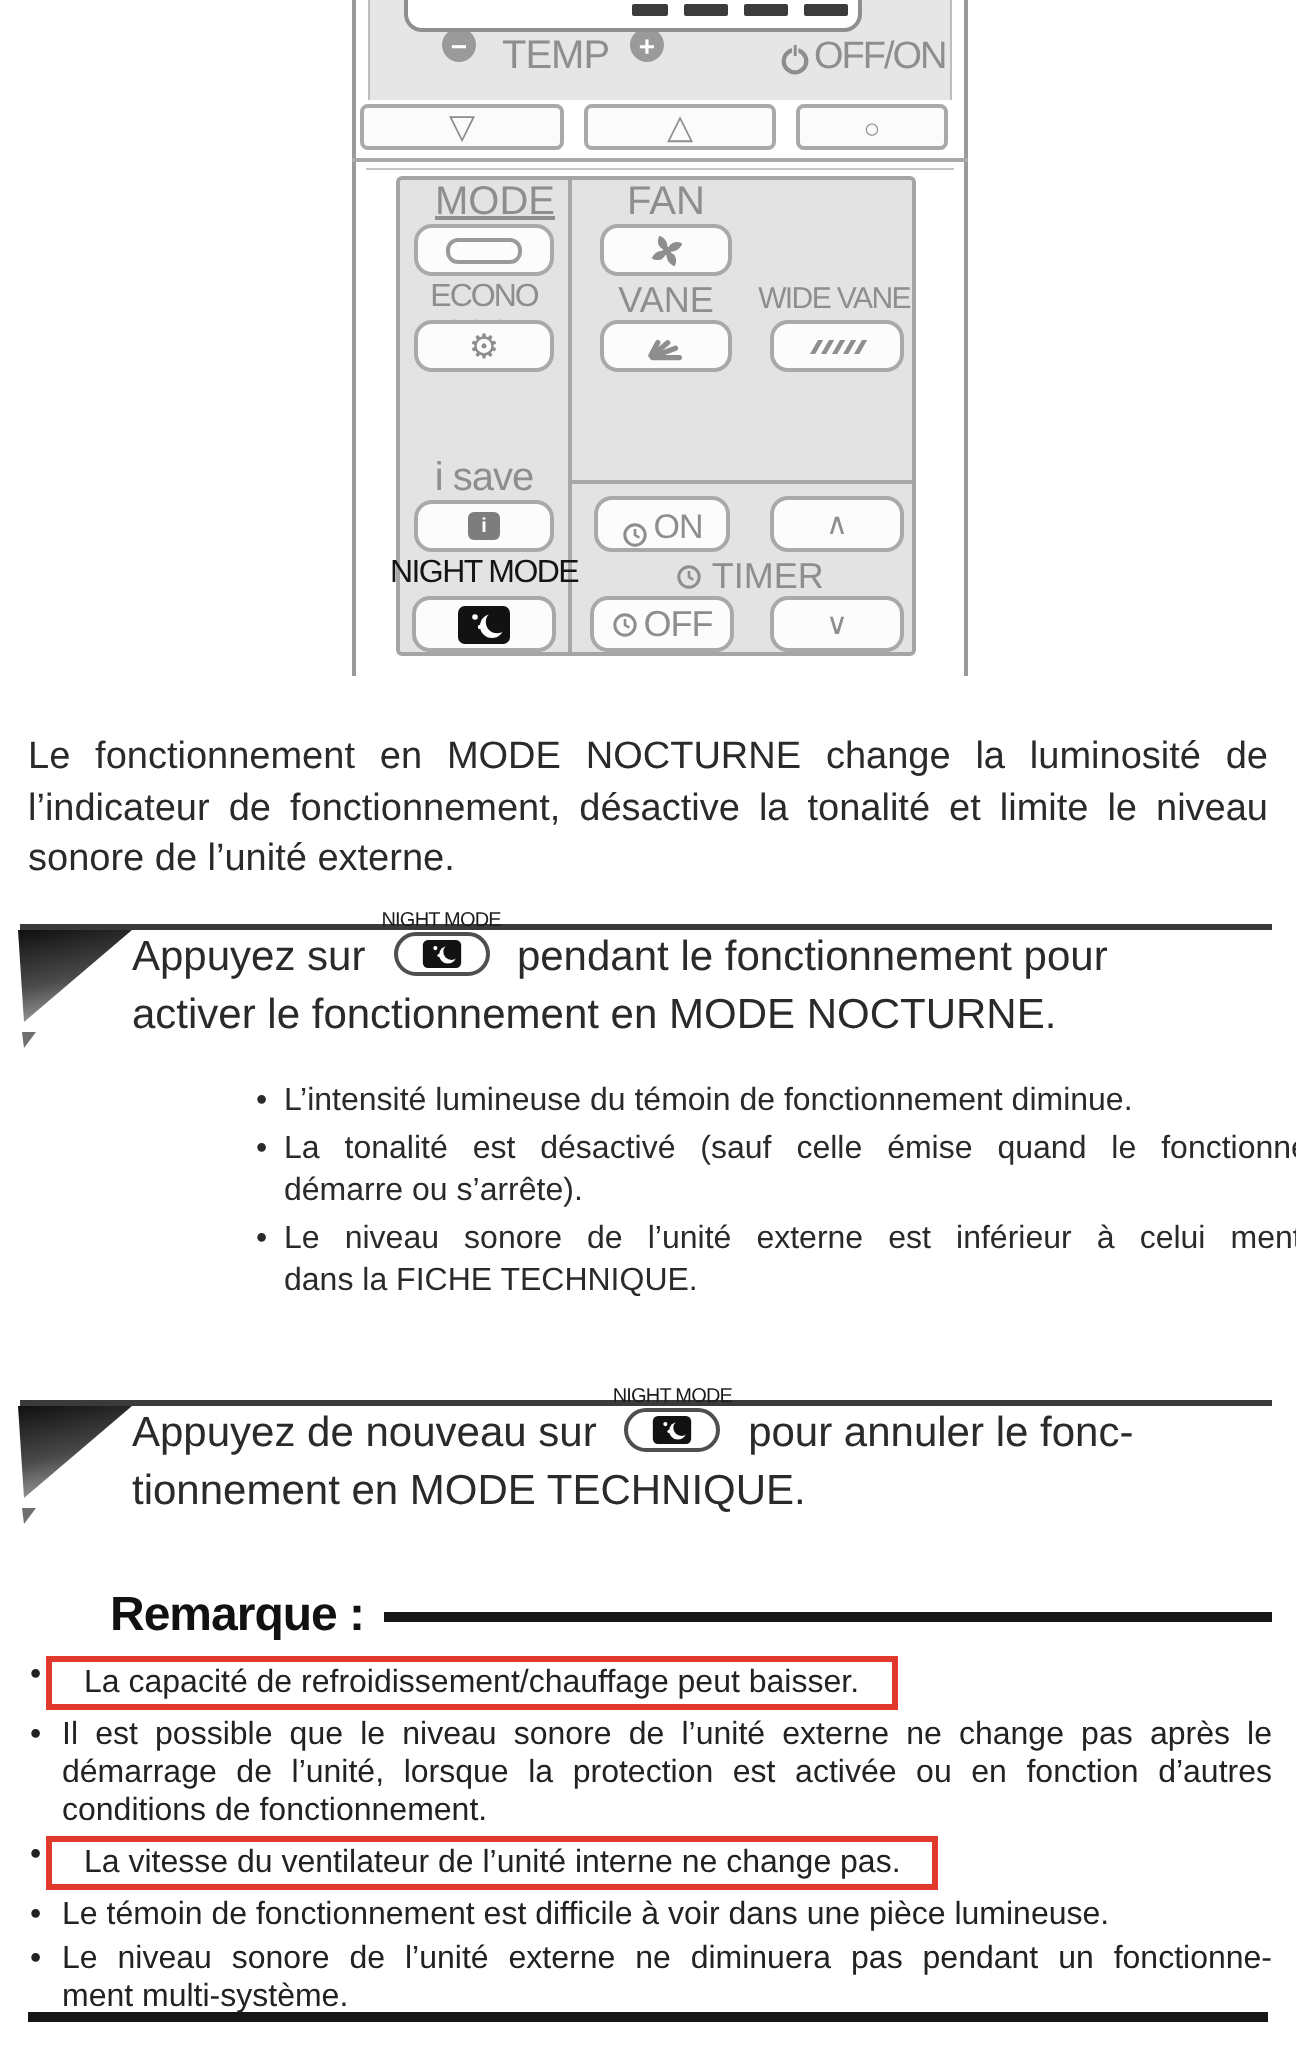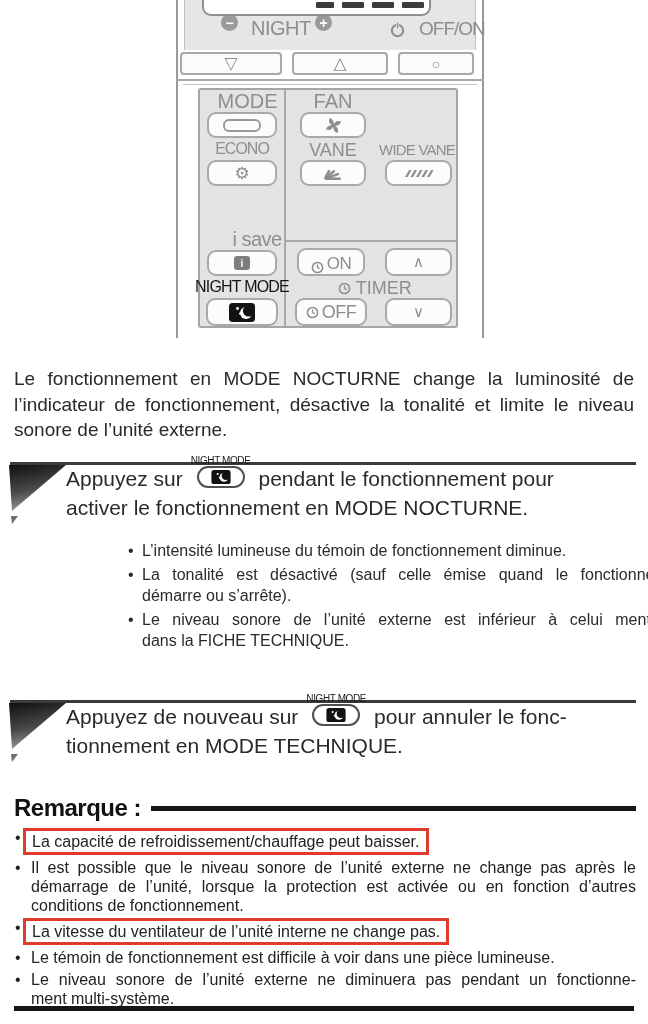--- a/index.html
+++ b/index.html
@@ -11,21 +11,21 @@
           border-left:2px solid #9a9a9a;border-right:2px solid #9a9a9a;background:#fff;}
   .display{position:absolute;left:24px;top:-26px;width:225px;height:38px;background:#fff;
            border:2px solid #8f8f8f;border-radius:9px;z-index:3;overflow:hidden;}
   .seg{position:absolute;top:26px;height:6px;background:#3c3c3c;border-radius:1px;}
   .upper-panel{position:absolute;left:6px;right:6px;top:0;height:50px;background:#e6e6e6;
                border-left:1px solid #bdbdbd;border-right:1px solid #bdbdbd;z-index:1;}
   .circ{position:absolute;width:17px;height:17px;border-radius:50%;background:#9a9a9a;color:#fff;
         display:flex;align-items:center;justify-content:center;font-size:14px;font-weight:bold;line-height:1;}
   .glabel{color:#8e8e8e;letter-spacing:-0.5px;}
   .temp-lbl{position:absolute;left:66px;top:17px;font-size:20px;}
-  .offon{position:absolute;left:204px;top:18px;display:flex;align-items:center;gap:13px;
+  .offon{position:absolute;left:204px;top:18px;display:flex;align-items:center;gap:1px;
          font-size:19px;letter-spacing:-1px;}
   .toprow{position:absolute;top:52px;left:0;width:100%;height:23px;z-index:2;}
   .trbtn{position:absolute;top:0;height:23px;background:#fbfbfb;border:2px solid #a9a9a9;border-radius:4px;
          display:flex;align-items:center;justify-content:center;color:#8e8e8e;box-sizing:border-box;}
   .seam1{position:absolute;top:79px;left:-2px;right:-2px;height:2px;background:#a9a9a9;}
   .seam2{position:absolute;top:84px;left:5px;right:5px;height:1px;background:#c4c4c4;}
   .lower-panel{position:absolute;left:20px;top:88px;width:260px;height:240px;background:#e3e3e3;
                border:2px solid #a5a5a5;border-radius:3px;box-sizing:border-box;}
   .vdiv{position:absolute;left:84px;top:0;bottom:0;width:2px;background:#a8a8a8;}
   .hdiv{position:absolute;left:85px;right:0;top:150px;height:2px;background:#a8a8a8;}
@@ -51,46 +51,46 @@
   .inlinebtn{display:flex;flex-direction:column;align-items:center;margin-top:-15px;}
   .inlinebtn .ibl{font-size:10px;color:#1c1c1c;letter-spacing:-0.4px;line-height:11px;}
   .inlinebtn .ibx{width:48px;height:22px;border:2px solid #4f4f4f;border-radius:11px;background:#fff;
                   display:flex;align-items:center;justify-content:center;box-sizing:border-box;}
 
   .subul{list-style:none;margin:20px 0 0 62px;padding:0;width:562px;font-size:16px;line-height:21px;color:#2a2a2a;}
   .subul li{position:relative;padding-left:14px;margin-bottom:3px;}
   .subul li::before{content:"\2022";position:absolute;left:0;top:0;color:#2a2a2a;}
 
   .rem-head{position:absolute;left:14px;top:794px;right:12px;display:flex;align-items:flex-start;gap:10px;}
-  .rem-title{font-size:24px;font-weight:bold;color:#111;letter-spacing:-0.5px;white-space:nowrap;}
+  .rem-title{font-size:24px;font-weight:bold;color:#111;letter-spacing:-0.5px;white-space:nowrap;margin-left:41px;}
   .rem-rule{flex:1;height:5px;background:#161616;margin-top:12px;}
   .remul{position:absolute;left:14px;top:828px;width:622px;list-style:none;margin:0;padding:0;
          font-size:16px;line-height:19px;color:#222;}
   .remul li{position:relative;padding-left:17px;margin-bottom:3px;}
   .remul li::before{content:"\2022";position:absolute;left:1px;top:0;}
-  .hl{display:inline-block;border:3px solid #e03a2c;padding:1px 6px;margin-left:-8px;line-height:19px;}
+  .hl{display:inline-block;border:3px solid #e03a2c;padding:1px 16px;margin-left:-8px;line-height:19px;}
   .bottom-rule{position:absolute;left:14px;top:1006px;width:620px;height:5px;background:#161616;}
 </style>
 </head>
 <body>
 
 <div class="page">
 
   <div class="remote">
 
     <div class="display">
       <span class="seg" style="left:112px;width:18px;"></span>
       <span class="seg" style="left:138px;width:22px;"></span>
       <span class="seg" style="left:168px;width:22px;"></span>
       <span class="seg" style="left:198px;width:22px;"></span>
     </div>
 
     <div class="upper-panel">
       <span class="circ" style="left:36px;top:14px;">−</span>
-      <span class="glabel temp-lbl">NIGHT</span>
+      <span class="glabel temp-lbl">TEMP</span>
       <span class="circ" style="left:130px;top:14px;">+</span>
       <span class="offon glabel">
         <svg width="17" height="17" viewBox="0 0 16 16">
           <circle cx="8" cy="9" r="5.3" fill="none" stroke="#8e8e8e" stroke-width="2"></circle>
           <rect x="7" y="1" width="2.2" height="6" fill="#8e8e8e" stroke="#e6e6e6" stroke-width="0.8"></rect>
         </svg>
         <span>OFF/ON</span>
       </span>
     </div>
 
@@ -106,31 +106,31 @@
         </div>
     </div>
 
     <div class="seam1"></div>
     <div class="seam2"></div>
 
     <div class="lower-panel">
       <div class="vdiv"></div>
       <div class="hdiv"></div>
 
-      <div class="plabel" style="left:0;width:95px;top:0;font-size:20px;">MODE</div>
+      <div class="plabel" style="left:0;width:95px;top:0;font-size:20px;text-decoration:underline;">MODE</div>
       <div class="rbtn" style="left:7px;top:22px;width:70px;height:26px;">
           <span class="oval"></span>
         </div>
 
       <div class="plabel" style="left:-7px;width:98px;top:50px;font-size:16px;letter-spacing:-1px;">ECONO COOL</div>
       <div class="rbtn" style="left:7px;top:70px;width:70px;height:26px;font-size:17px;">
           <span>⚙</span>
         </div>
 
-      <div class="plabel" style="left:15px;width:84px;top:138px;font-size:20px;letter-spacing:-0.5px;">i save</div>
+      <div class="plabel" style="left:0;width:84px;top:138px;font-size:20px;letter-spacing:-0.5px;">i save</div>
       <div class="rbtn" style="left:7px;top:160px;width:70px;height:26px;">
           <span class="isave-sq">i</span>
         </div>
 
       <div class="plabel nm-label" style="left:-10px;width:104px;top:188px;">NIGHT MODE</div>
       <div class="rbtn" style="left:6px;top:208px;width:72px;height:28px;">
         <svg class="moon-sq" width="26" height="19" viewBox="0 0 26 19">
           <rect x="0" y="0" width="26" height="19" rx="3.5" fill="#121212"></rect>
           <circle cx="17" cy="10" r="6" fill="#ffffff"></circle>
           <circle cx="19.5" cy="8" r="5.6" fill="#121212"></circle>

